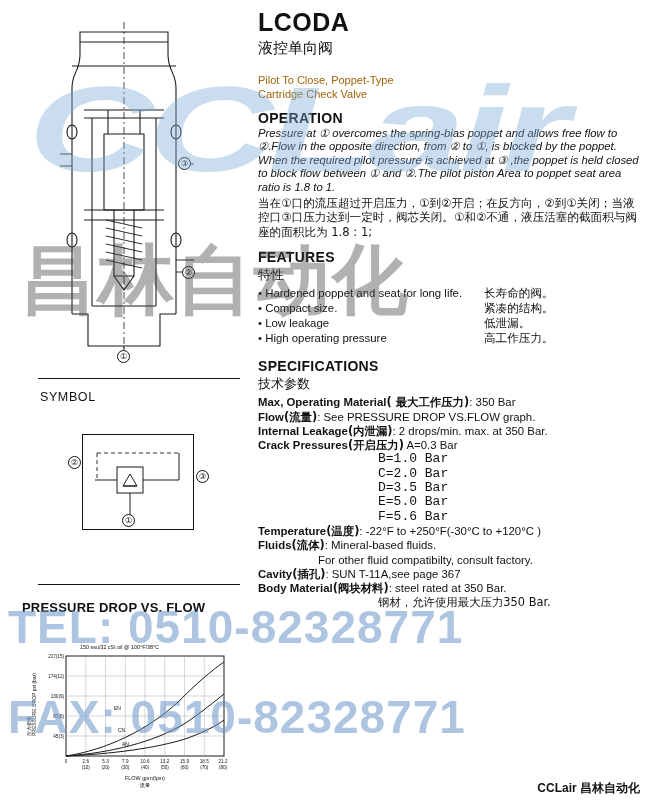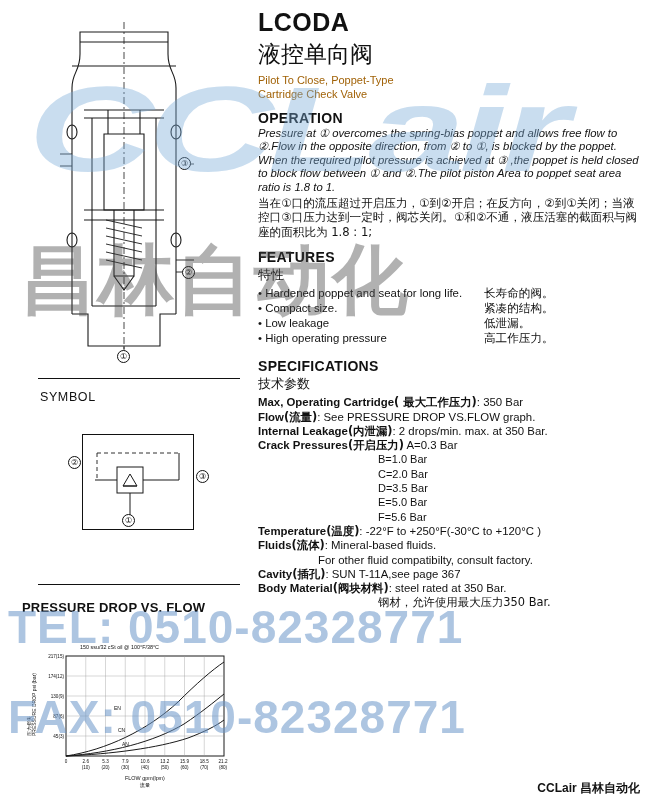--- a/index.html
+++ b/index.html
@@ -111,23 +111,23 @@
   }
 
   
   .title-main {
     font-size: 25px;
     font-weight: bold;
     letter-spacing: 0.5px;
     margin: 0 0 2px 0;
   }
   .title-cn {
-    font-size: 23px;
+    font-size: 15px;
     font-family: "DejaVu Sans", sans-serif;
-    margin: 0 0 4px 0;
+    margin: 0 0 16px 0;
   }
   .title-sub {
     font-size: 11px;
     color: #a16207;
     margin: 0 0 2px 0;
   }
   .hdr {
     font-size: 14px;
     font-weight: bold;
     letter-spacing: 0.3px;
@@ -159,22 +159,23 @@
   .feat-en { width: 226px; }
   .feat-cn { font-family: "DejaVu Sans", sans-serif; font-size: 11.6px; text-align: center; }
   .spec-line {
     font-size: 11.4px;
     line-height: 14.3px;
   }
   .spec-line b { font-weight: bold; }
   .cn { font-family: "DejaVu Sans", sans-serif; }
   .indent-crack {
     padding-left: 120px;
-    font-size: 11px;
+    font-size: 13px;
     line-height: 14.3px;
+    font-family: Liberation Mono, monospace;
   }
   .indent-2 {
     padding-left: 60px;
     font-size: 11.4px;
     line-height: 14.3px;
   }
 
   
   .chart-wrap {
     position: absolute;
@@ -389,21 +390,21 @@
       <span class="feat-en">• High operating pressure</span>
       <span class="feat-cn">高工作压力。</span>
     </div>
   </div>
 
   <div class="hdr" style="margin-top:12px;">SPECIFICATIONS</div>
   <div class="hdr-cn">技术参数</div>
 
   <div>
     <div class="spec-line">
-      <b>Max, Operating Cartridge</b><b class="cn">( 最大工作压力)</b><span>: 350 Bar</span>
+      <b>Max, Operating Material</b><b class="cn">( 最大工作压力)</b><span>: 350 Bar</span>
     </div>
     <div class="spec-line">
       <b>Flow</b><b class="cn">(流量)</b><span>:  See PRESSURE DROP VS.FLOW graph.</span>
     </div>
     <div class="spec-line">
       <b>Internal Leakage</b><b class="cn">(内泄漏)</b><span>:  2 drops/min. max. at 350 Bar.</span>
     </div>
     <div class="spec-line">
       <b>Crack Pressures</b><b class="cn">(开启压力)</b><span>  A=0.3 Bar</span>
     </div>

